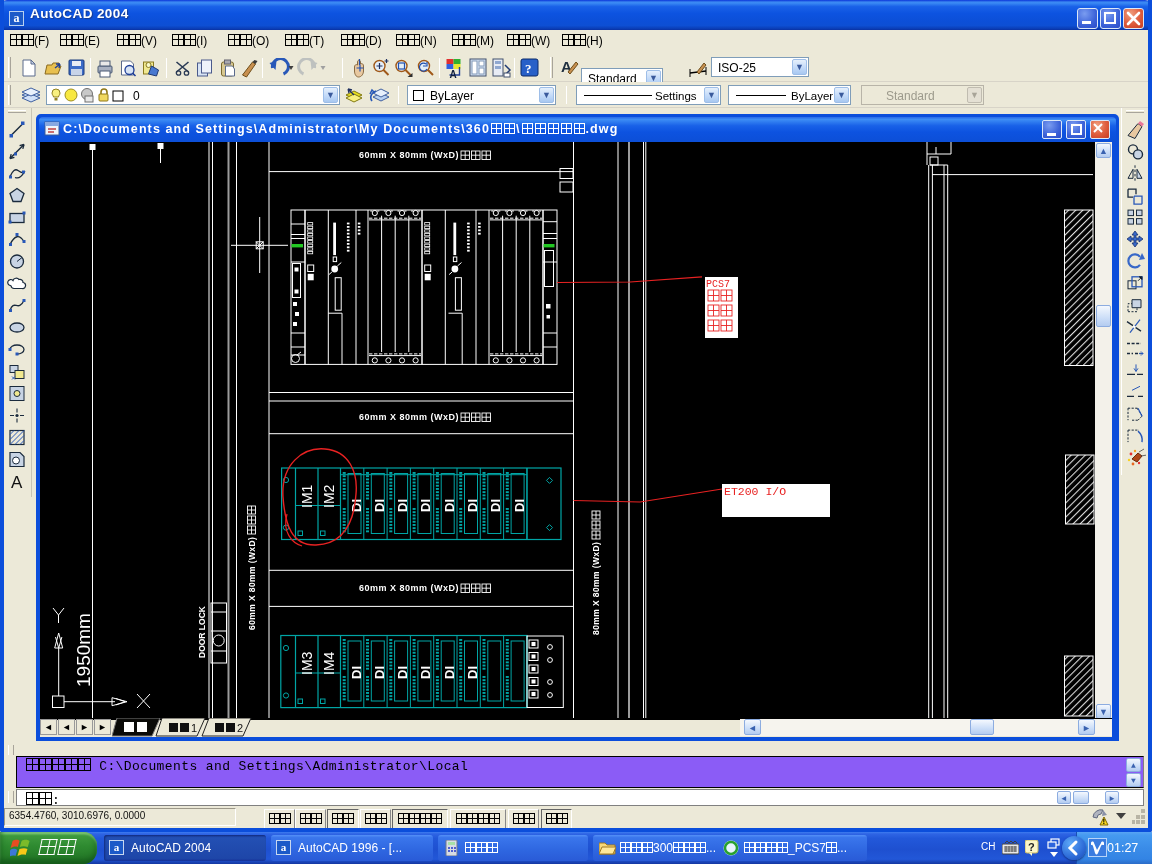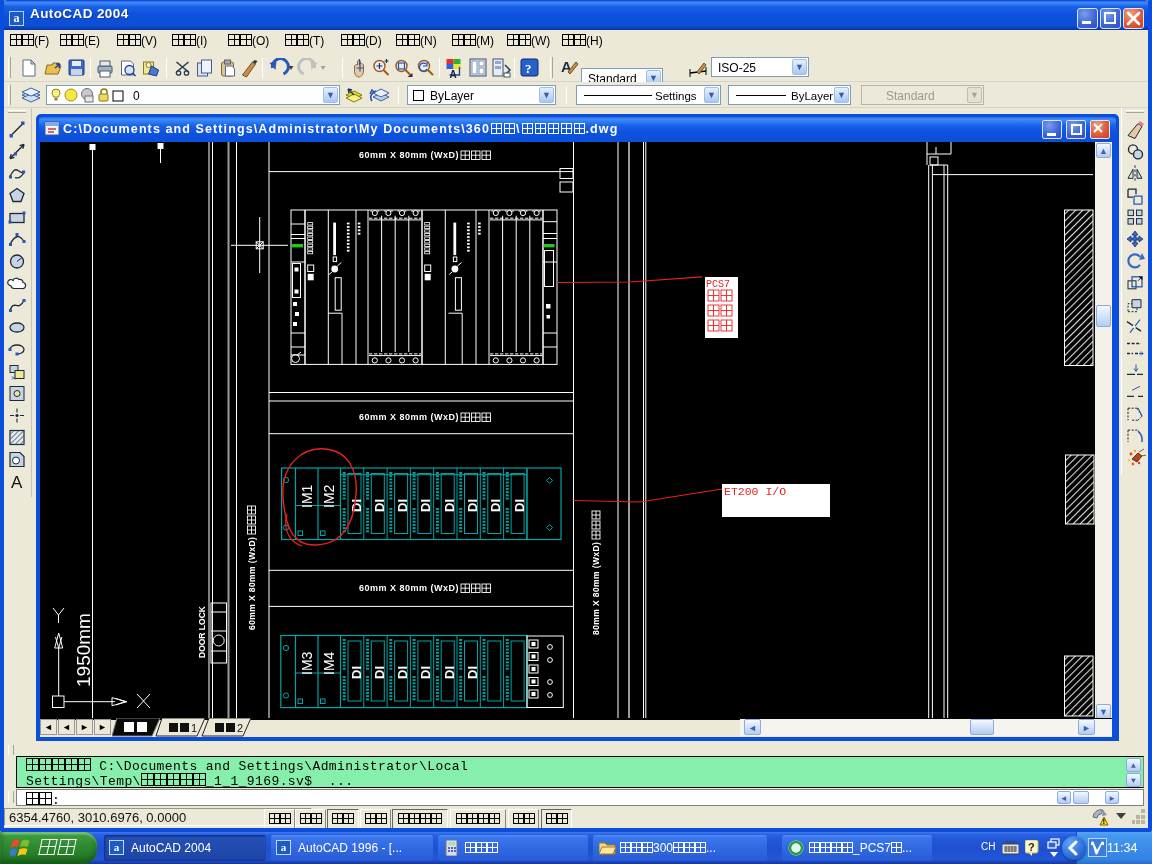--- a/index.html
+++ b/index.html
@@ -1186,36 +1186,35 @@
       <div class="abs" style="left:700px;top:1px;width:372px;height:17px;background:#F6F4EE">
         <div class="scbtn" style="left:4px;top:0;width:17px;height:16px;font-size:9px;line-height:16px">◄</div>
         <div class="scbtn" style="left:230px;top:0;width:24px;height:16px"></div>
         <div class="scbtn" style="left:338px;top:0;width:17px;height:16px;font-size:9px;line-height:16px">►</div>
       </div>
     </div>
   </div>
 </div>
 <div class="abs" id="cmd">
   <div class="abs" style="left:4px;top:3px;width:6px;height:10px;border-left:1px solid #fff;border-right:1px solid #A8A49A"></div>
-  <div class="abs" style="left:12px;top:14px;width:1128px;height:32px;background:#86efac;border:1px solid #000;border-right:1px solid #808080;font-size:13px;color:#000;font-family:'Liberation Mono',monospace">
+  <div class="abs" style="left:12px;top:14px;width:1128px;height:32px;background:#8b5cf6;border:1px solid #000;border-right:1px solid #808080;font-size:13px;color:#000;font-family:'Liberation Mono',monospace">
     <div class="abs" style="left:9px;top:1px;letter-spacing:.4px"><span class="z s13"></span><span class="z s13"></span><span class="z s13"></span><span class="z s13"></span><span class="z s13"></span>&nbsp;C:\Documents and Settings\Administrator\Local</div>
-    <div class="abs" style="left:9px;top:16px;letter-spacing:.4px">Settings\Temp\<span class="z s13"></span><span class="z s13"></span><span class="z s13"></span><span class="z s13"></span><span class="z s13"></span>_1_1_9169.sv$&nbsp;&nbsp;...</div>
     <div class="scbtn" style="left:1109px;top:1px;width:15px;height:14px;font-size:8px;line-height:14px">▲</div>
     <div class="scbtn" style="left:1109px;top:16px;width:15px;height:14px;font-size:8px;line-height:14px">▼</div>
   </div>
   <div class="abs" style="left:4px;top:49px;width:6px;height:12px;border-left:1px solid #fff;border-right:1px solid #A8A49A"></div>
   <div class="abs" style="left:12px;top:47px;width:1128px;height:17px;background:#fff;border:1px solid #808080;font-size:13px;color:#000;font-family:'Liberation Mono',monospace">
     <div class="abs" style="left:9px;top:2px"><span class="z s13"></span><span class="z s13"></span>:</div>
     <div class="scbtn" style="left:1040px;top:1px;width:14px;height:13px;font-size:8px;line-height:13px">◄</div>
     <div class="scbtn" style="left:1056px;top:1px;width:16px;height:13px"></div>
     <div class="scbtn" style="left:1088px;top:1px;width:14px;height:13px;font-size:8px;line-height:13px">►</div>
   </div>
 </div>
 <div class="abs" id="status">
-  <div class="abs" style="left:0;top:2px;width:308px;height:18px;border:1px solid;border-color:#9C9889 #fff #fff #9C9889;font-size:13px;color:#111;padding:1px 8px 0 4px">6354.4760, 3010.6976, 0.0000</div>
+  <div class="abs" style="left:0;top:2px;width:232px;height:18px;border:1px solid;border-color:#9C9889 #fff #fff #9C9889;font-size:10px;color:#111;padding:1px 8px 0 4px">6354.4760, 3010.6976, 0.0000</div>
   <div class="sbtn up" style="left:260px;width:31px"><span class="z s11"></span><span class="z s11"></span></div>
   <div class="sbtn up" style="left:291px;width:31px"><span class="z s11"></span><span class="z s11"></span></div>
   <div class="sbtn dn" style="left:323px;width:32px"><span class="z s11"></span><span class="z s11"></span></div>
   <div class="sbtn up" style="left:356px;width:31px"><span class="z s11"></span><span class="z s11"></span></div>
   <div class="sbtn dn" style="left:388px;width:56px"><span class="z s11"></span><span class="z s11"></span><span class="z s11"></span><span class="z s11"></span></div>
   <div class="sbtn up" style="left:446px;width:56px"><span class="z s11"></span><span class="z s11"></span><span class="z s11"></span><span class="z s11"></span></div>
   <div class="sbtn up" style="left:504px;width:31px"><span class="z s11"></span><span class="z s11"></span></div>
   <div class="sbtn dn" style="left:537px;width:31px"><span class="z s11"></span><span class="z s11"></span></div>
   <svg class="abs" style="left:1086px;top:1px" width="22" height="19" viewBox="0 0 22 19">
         <path d="M3 10 a8 8 0 0 1 10-7 l-2 4 a4 4 0 0 0-4 4 z" fill="#B0B4C0" stroke="#606880"></path>
@@ -1270,21 +1269,21 @@
         </svg>
     <span class="abs" style="left:27px;top:6px"><span class="z s11"></span><span class="z s11"></span><span class="z s11"></span></span>
   </div>
   <div class="task off" style="left:593px;width:174px">
     <svg class="abs" style="left:6px;top:6px" width="17" height="14" viewBox="0 0 17 14">
           <path d="M0 2 h6 l2 2 h8 v9 h-16 z" fill="#F8D878" stroke="#A07820"></path>
           <path d="M0 13 l3-7 h14 l-3 7 z" fill="#FFE89A" stroke="#A07820"></path>
         </svg>
     <span class="abs" style="left:27px;top:6px"><span class="z s11"></span><span class="z s11"></span><span class="z s11"></span>300<span class="z s11"></span><span class="z s11"></span><span class="z s11"></span>...</span>
   </div>
-  <div class="task off" style="left:782px;width:150px">
+  <div class="task off" style="left:717px;width:150px">
     <svg class="abs" style="left:6px;top:5px" width="16" height="16" viewBox="0 0 16 16">
           <circle cx="8" cy="8" r="7.5" fill="#E8F4FC"></circle>
           <circle cx="8" cy="8" r="6" fill="none" stroke="#28A030" stroke-width="2.5"></circle>
         </svg>
     <span class="abs" style="left:27px;top:6px"><span class="z s11"></span><span class="z s11"></span><span class="z s11"></span><span class="z s11"></span>_PCS7<span class="z s11"></span>...</span>
   </div>
   <div class="abs" style="left:1076px;top:0;width:76px;height:32px;background:linear-gradient(180deg,#58A4F4 0%,#459AF0 10%,#3A8CE8 50%,#3384E4 85%,#2B6CC8 100%);border-left:1px solid #1A50B0"></div>
   <span class="abs" style="left:981px;top:9px;color:#fff;font-size:10px">CH</span>
   <svg class="abs" style="left:1002px;top:9px" width="17" height="14" viewBox="0 0 17 14">
         <rect x="0" y="3" width="17" height="10" rx="1" fill="#E8E8E8" stroke="#404040"></rect>
@@ -1300,16 +1299,16 @@
         <rect x="4" y="2" width="8" height="6" fill="none" stroke="#fff" stroke-width="1.2"></rect>
         <rect x="1" y="5" width="8" height="6" fill="#2E64DC" stroke="#fff" stroke-width="1.2"></rect>
         <path d="M3 15 h8 l-4 5 z" fill="#fff"></path>
       </svg>
   <div class="abs" style="left:1062px;top:4px;width:24px;height:24px;border-radius:50%;background:radial-gradient(circle at 35% 30%,#5CA8F8,#2E6CD8 60%,#1A4AB0);box-shadow:0 1px 2px #10307C"><svg width="24" height="24" viewBox="0 0 24 24">
           <path d="M14 6 L8 12 L14 18" fill="none" stroke="#fff" stroke-width="3" stroke-linecap="round"></path>
         </svg></div>
   <div class="abs" style="left:1088px;top:6px;width:19px;height:19px;background:#3A7CE0;border:1px solid #B8D4F8"><svg width="17" height="17" viewBox="0 0 17 17">
           <path d="M2 4 C2 2 5 2 5 4 L8 11 L12 4 C12 2 15 2 15 4 L15 6 C13 6 13 5 12 7 L9 14 C8 16 7 16 6 14 L4 7 C3 5 3 6 2 6 Z" fill="#fff"></path>
         </svg></div>
-  <span class="abs" style="left:1107px;top:9px;color:#fff;font-size:12.5px">11:34</span>
+  <span class="abs" style="left:1107px;top:9px;color:#fff;font-size:12.5px">01:27</span>
 </div>
 <div class="abs" id="winframe"></div>
 </div>
 
 </body></html>

